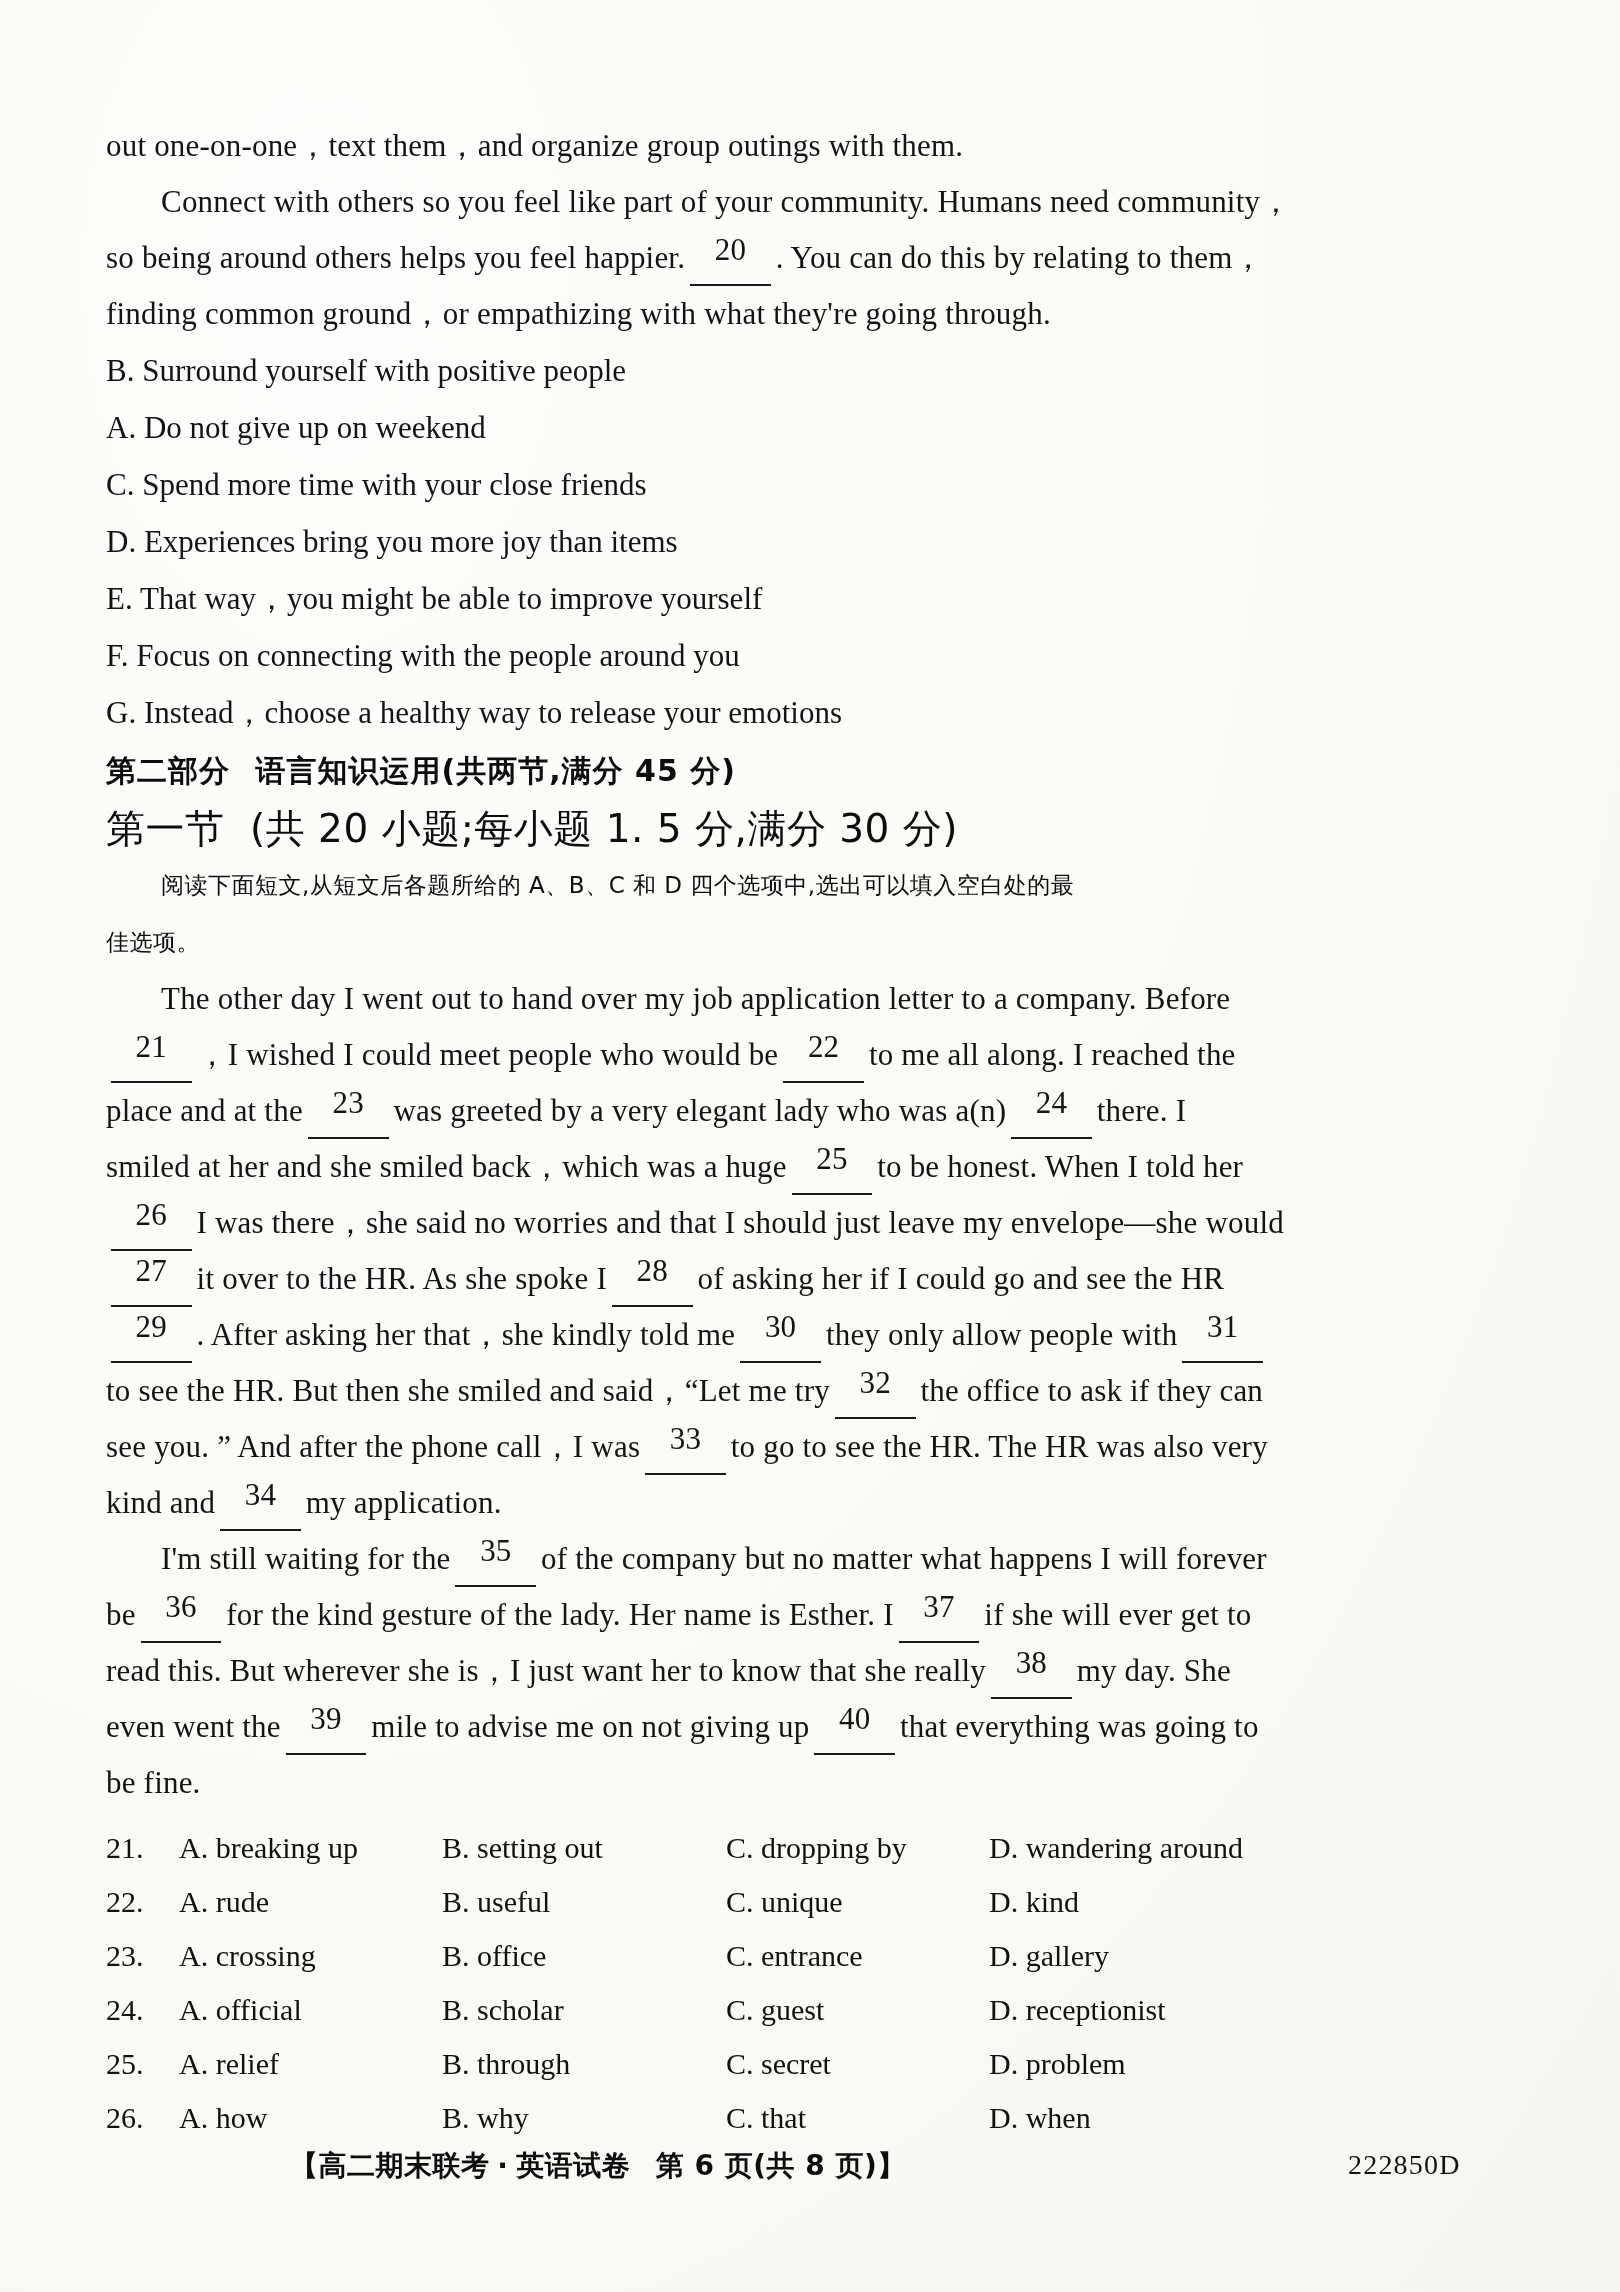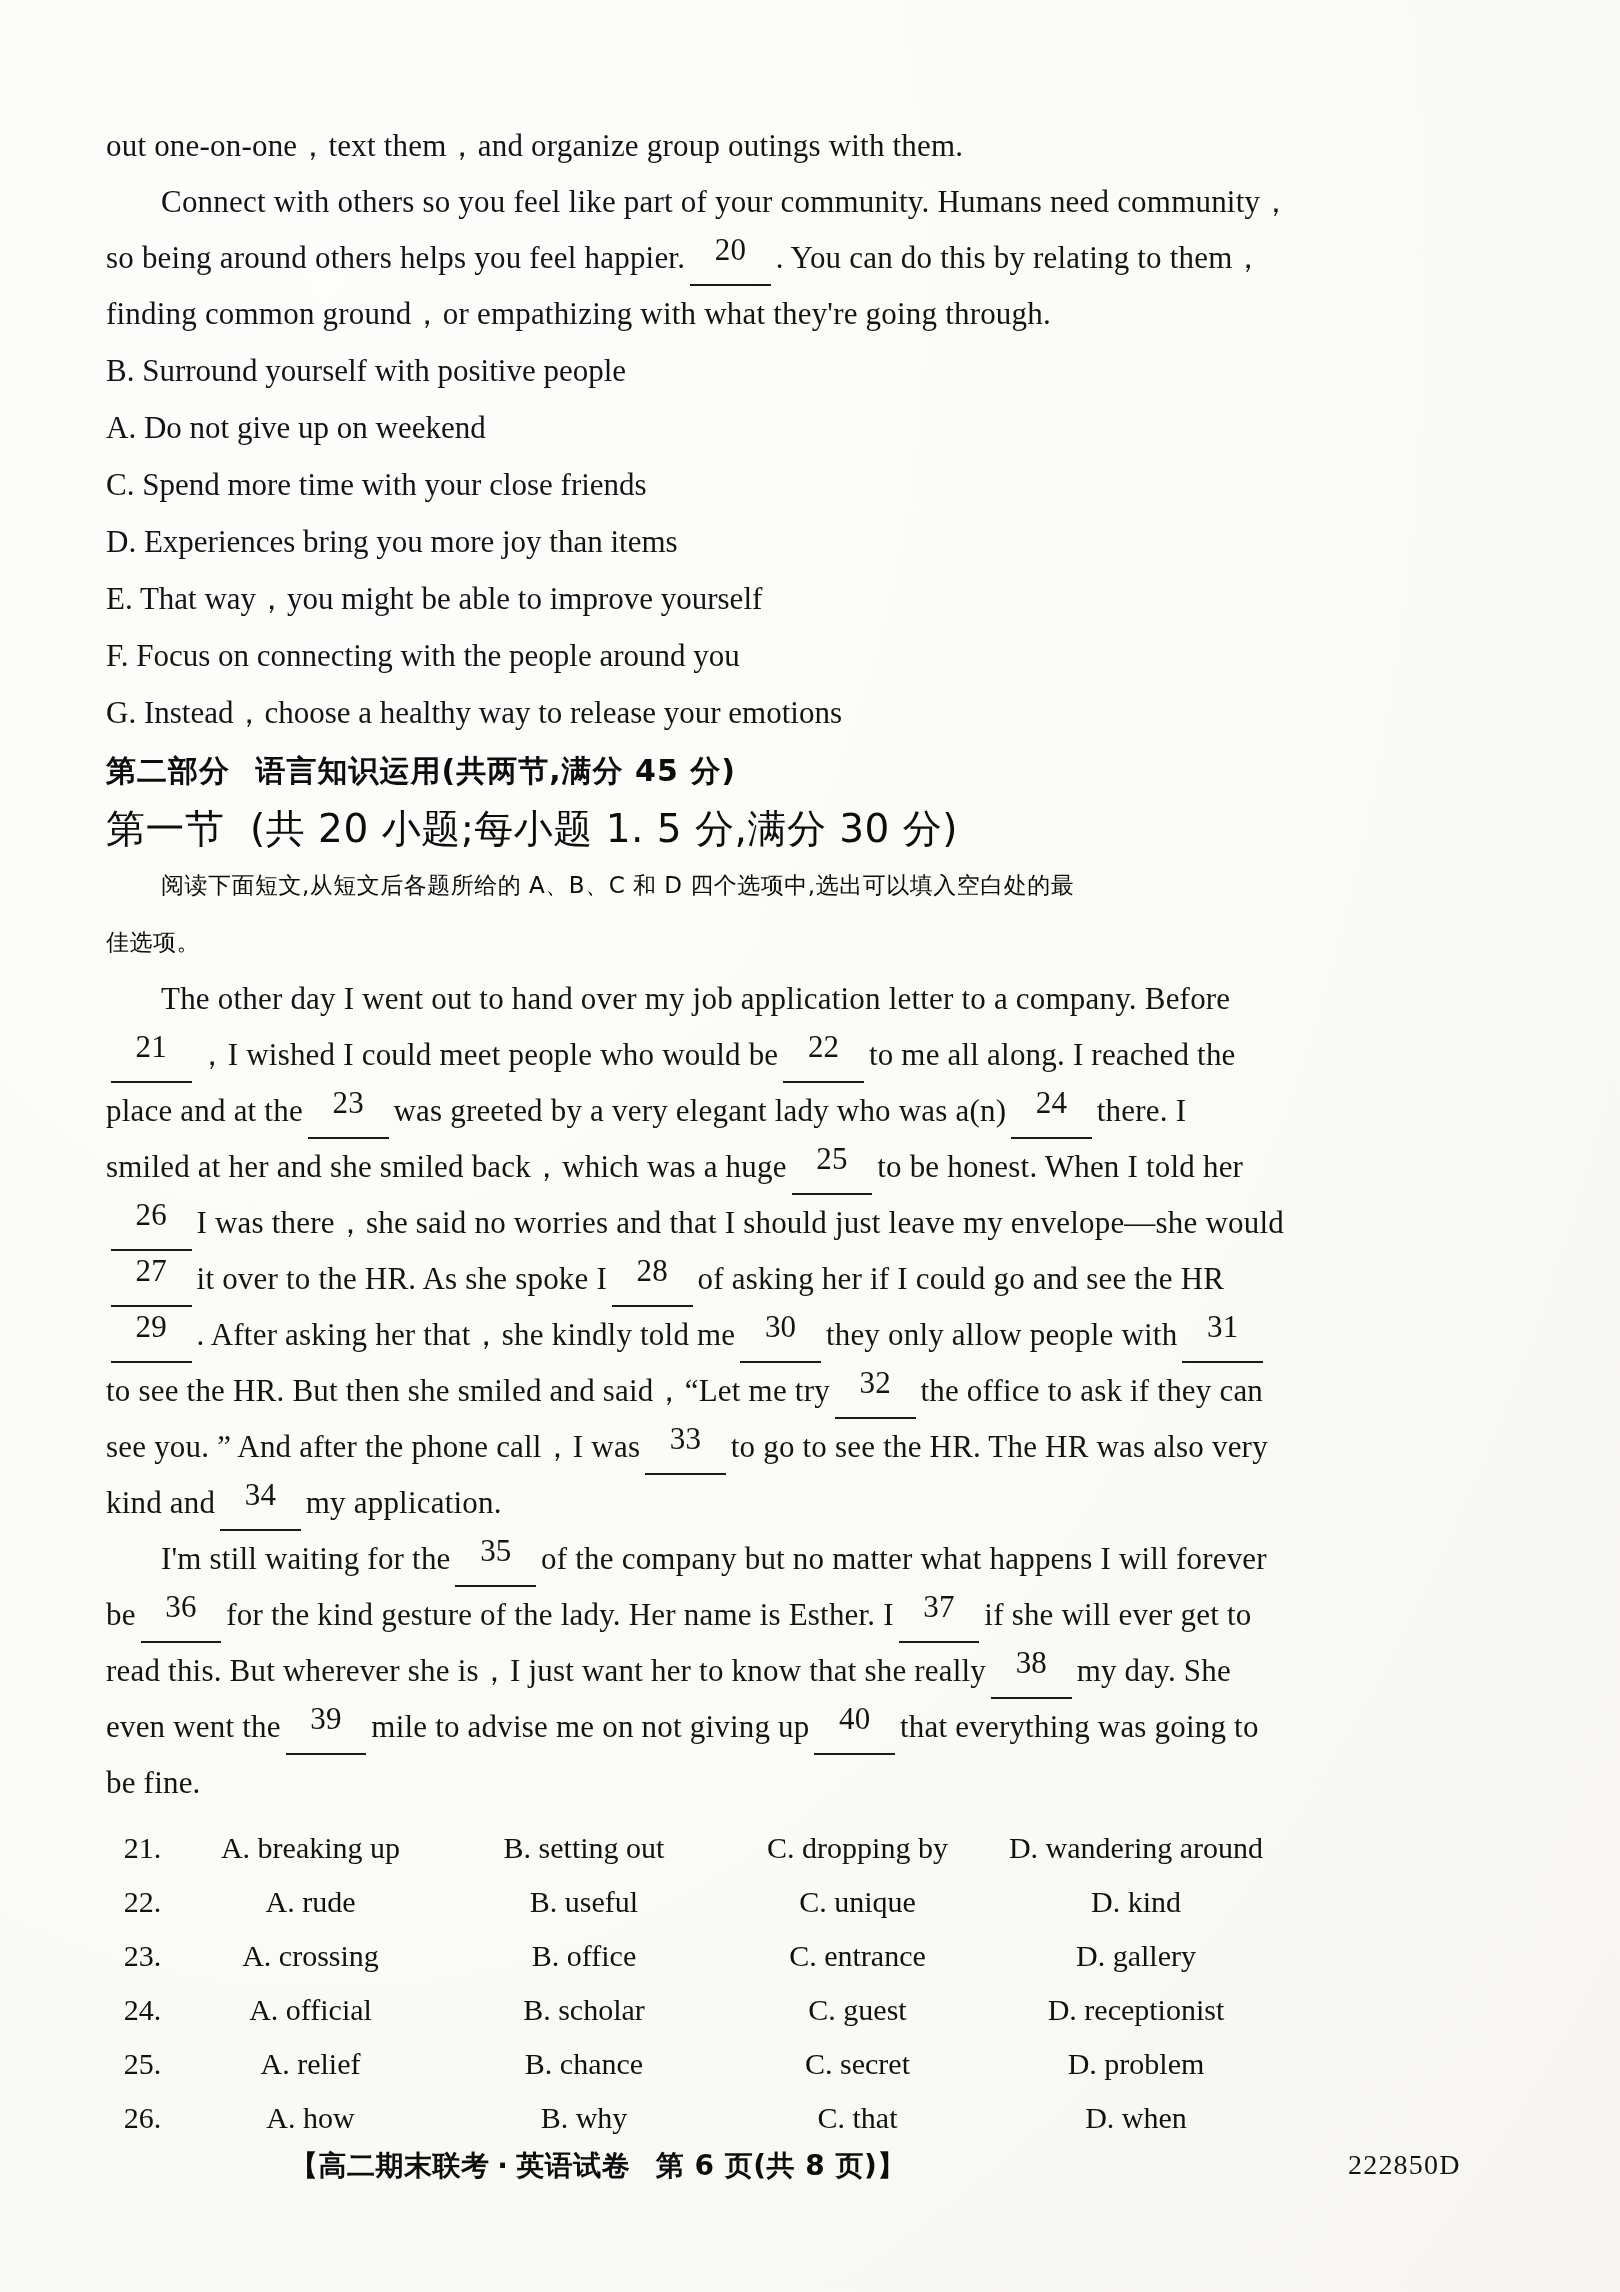--- a/index.html
+++ b/index.html
@@ -88,21 +88,20 @@
     font-size: 23px;
     line-height: 57px;
     letter-spacing: 0.5px;
   }
   .sp-wide { display: inline-block; width: 25.5px; }
 
   
   .choices {
     margin-top: 9.8px;
     width: 1402px;
-    text-align: center;
   }
   .choice-row {
     display: flex;
     align-items: baseline;
     line-height: 54px;
     font-size: 30px;
     white-space: nowrap;
   }
   .c-num  { width: 73px; }
   .c-a    { width: 263px; }
@@ -290,21 +289,21 @@
       <div class="choice-row">
         <span class="c-num">24.</span>
         <span class="c-a">A. official</span>
         <span class="c-b">B. scholar</span>
         <span class="c-c">C. guest</span>
         <span class="c-d">D. receptionist</span>
       </div>
       <div class="choice-row">
         <span class="c-num">25.</span>
         <span class="c-a">A. relief</span>
-        <span class="c-b">B. chance</span>
+        <span class="c-b">B. through</span>
         <span class="c-c">C. secret</span>
         <span class="c-d">D. problem</span>
       </div>
       <div class="choice-row">
         <span class="c-num">26.</span>
         <span class="c-a">A. how</span>
         <span class="c-b">B. why</span>
         <span class="c-c">C. that</span>
         <span class="c-d">D. when</span>
       </div>

